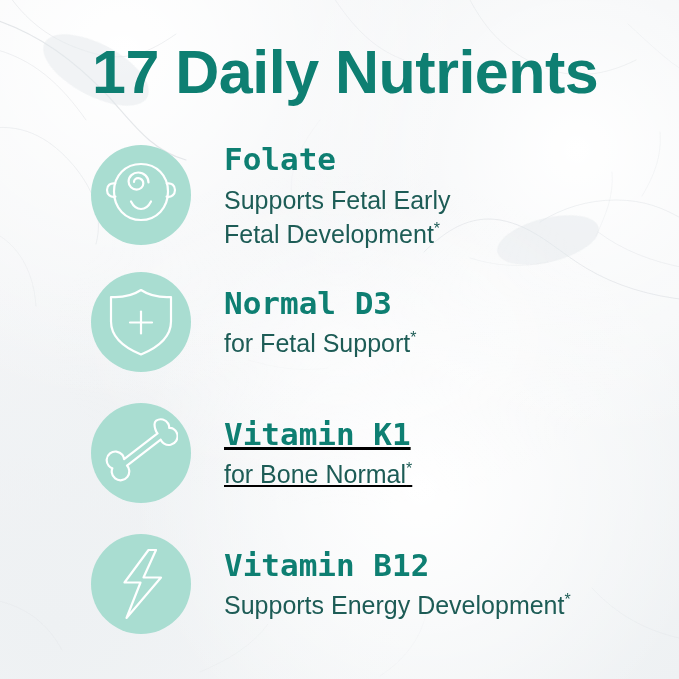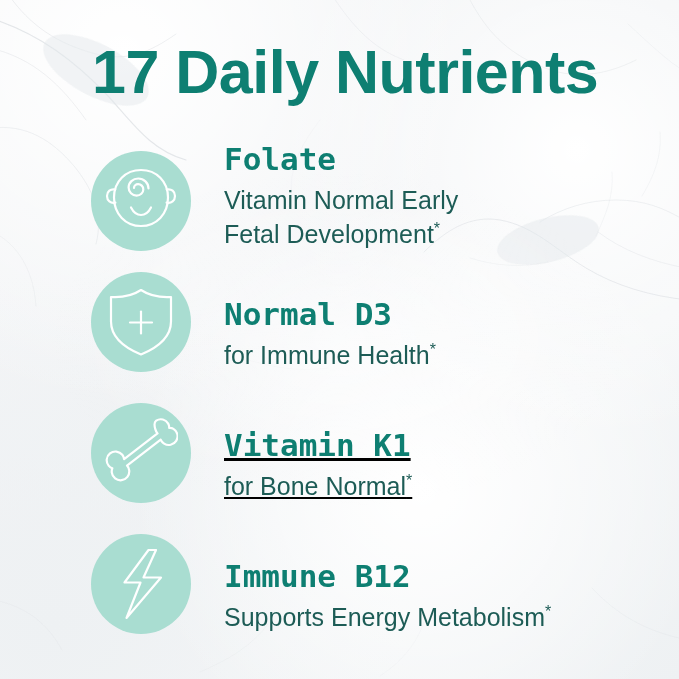--- a/index.html
+++ b/index.html
@@ -65,21 +65,21 @@
     position: absolute;
     left: 0;
     top: 0;
     width: 679px;
     height: 679px;
   }
   .row {
     position: absolute;
     left: 91px;
     display: flex;
-    align-items: flex-end;
+    align-items: center;
   }
   .row-0 { top: 140px; }
   .row-1 { top: 272px; }
   .row-2 { top: 403px; text-decoration: underline; }
   .row-3 { top: 534px; }
 
   .icon-circle {
     width: 100px;
     height: 100px;
     border-radius: 50%;
@@ -170,38 +170,38 @@
             <path d="M37 6 C 52.5 6, 64 17.5, 64 33.5 C 64 50, 52.5 62, 37 62 C 21.5 62, 10 50, 10 33.5 C 10 17.5, 21.5 6, 37 6 Z"></path>
             <path d="M11.2 25.5 C 6.5 24.5, 3 27.5, 3 32 C 3 36.5, 6.5 39.6, 11.4 38.6"></path>
             <path d="M62.8 25.5 C 67.5 24.5, 71 27.5, 71 32 C 71 36.5, 67.5 39.6, 62.6 38.6"></path>
             <path d="M44.5 24.5 C 44.5 18.8, 39.8 14.5, 34.3 14.5 C 28.9 14.5, 24.6 18.6, 24.6 23.6 C 24.6 28.2, 28.3 31.6, 32.6 31.6 C 36.4 31.6, 39.3 28.8, 39.3 25.4 C 39.3 22.4, 36.9 20.1, 34.1 20.1 C 31.8 20.1, 30 21.8, 30 24"></path>
             <path d="M27 43.5 C 29.6 48.6, 33.2 51, 37 51 C 40.8 51, 44.4 48.6, 47 43.5"></path>
           </g>
         </svg>
       </div>
       <div class="row-text">
         <div class="nutrient-name">Folate</div>
-        <div class="nutrient-desc"><span>Vitamin Normal Early
+        <div class="nutrient-desc"><span>Supports Fetal Early
 Fetal Development</span><span class="star">*</span></div>
       </div>
     </div>
 
     <div class="row row-1">
       <div class="icon-circle">
         <svg width="74" height="74" viewBox="0 0 74 74" aria-hidden="true">
           <g fill="none" stroke="#ffffff" stroke-width="2.2" stroke-linecap="round" stroke-linejoin="round">
             <path d="M7 12 C 17.5 12.6, 28 11, 37 5 C 46 11, 56.5 12.6, 67 12 L 67 36.5 C 67 52, 54 62.5, 37 69.5 C 20 62.5, 7 52, 7 36.5 Z"></path>
             <path d="M37 26.5 L 37 48.5"></path>
             <path d="M26 37.5 L 48 37.5"></path>
           </g>
         </svg>
       </div>
       <div class="row-text">
         <div class="nutrient-name">Normal D3</div>
-        <div class="nutrient-desc"><span>for Immune Health</span><span class="star">*</span></div>
+        <div class="nutrient-desc"><span>for Fetal Support</span><span class="star">*</span></div>
       </div>
     </div>
 
     <div class="row row-2">
       <div class="icon-circle">
         <svg width="74" height="74" viewBox="0 0 74 74" aria-hidden="true">
           <g fill="none" stroke="#ffffff" stroke-width="2.2" stroke-linecap="round" stroke-linejoin="round">
             <path d="M52.2 4.6 C 56.4 2.0, 61.8 3.4, 64.2 7.6 C 65.0 9.0, 65.3 10.5, 65.2 12.0
                      C 66.6 11.8, 68.1 12.1, 69.4 12.9 C 73.6 15.4, 74.8 20.8, 72.2 24.9
                      C 69.6 29.0, 64.2 30.2, 60.1 27.6 C 58.5 26.6, 57.4 25.2, 56.7 23.6
@@ -222,19 +222,19 @@
 
     <div class="row row-3">
       <div class="icon-circle">
         <svg width="74" height="74" viewBox="0 0 74 74" aria-hidden="true">
           <g fill="none" stroke="#ffffff" stroke-width="2.2" stroke-linecap="round" stroke-linejoin="round">
             <path d="M44.5 3 L 20.5 35.5 L 36.5 35.5 L 22.5 71 L 57 30.5 L 39.5 30.5 L 52 3 Z"></path>
           </g>
         </svg>
       </div>
       <div class="row-text">
-        <div class="nutrient-name">Immune B12</div>
-        <div class="nutrient-desc"><span>Supports Energy Metabolism</span><span class="star">*</span></div>
+        <div class="nutrient-name">Vitamin B12</div>
+        <div class="nutrient-desc"><span>Supports Energy Development</span><span class="star">*</span></div>
       </div>
     </div>
 
   </div>
 </div>
 
 </body></html>

